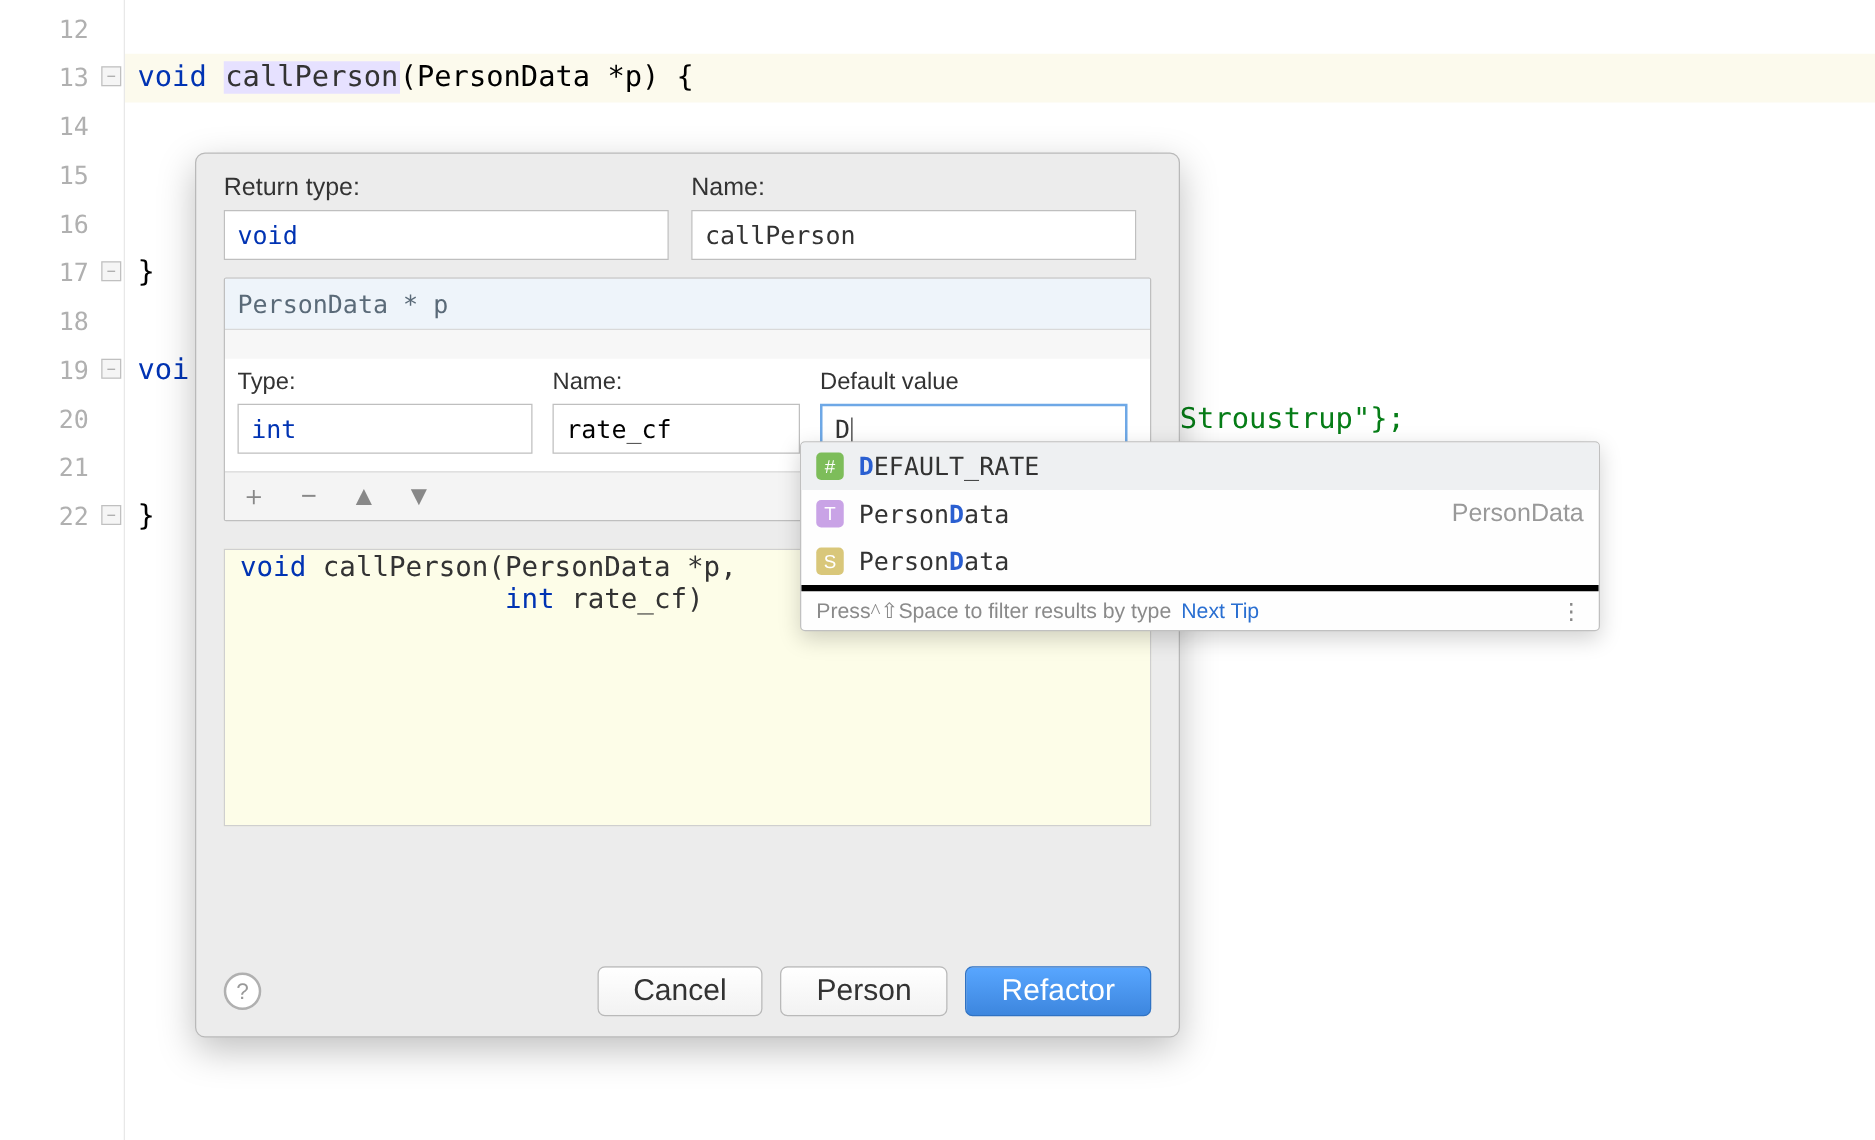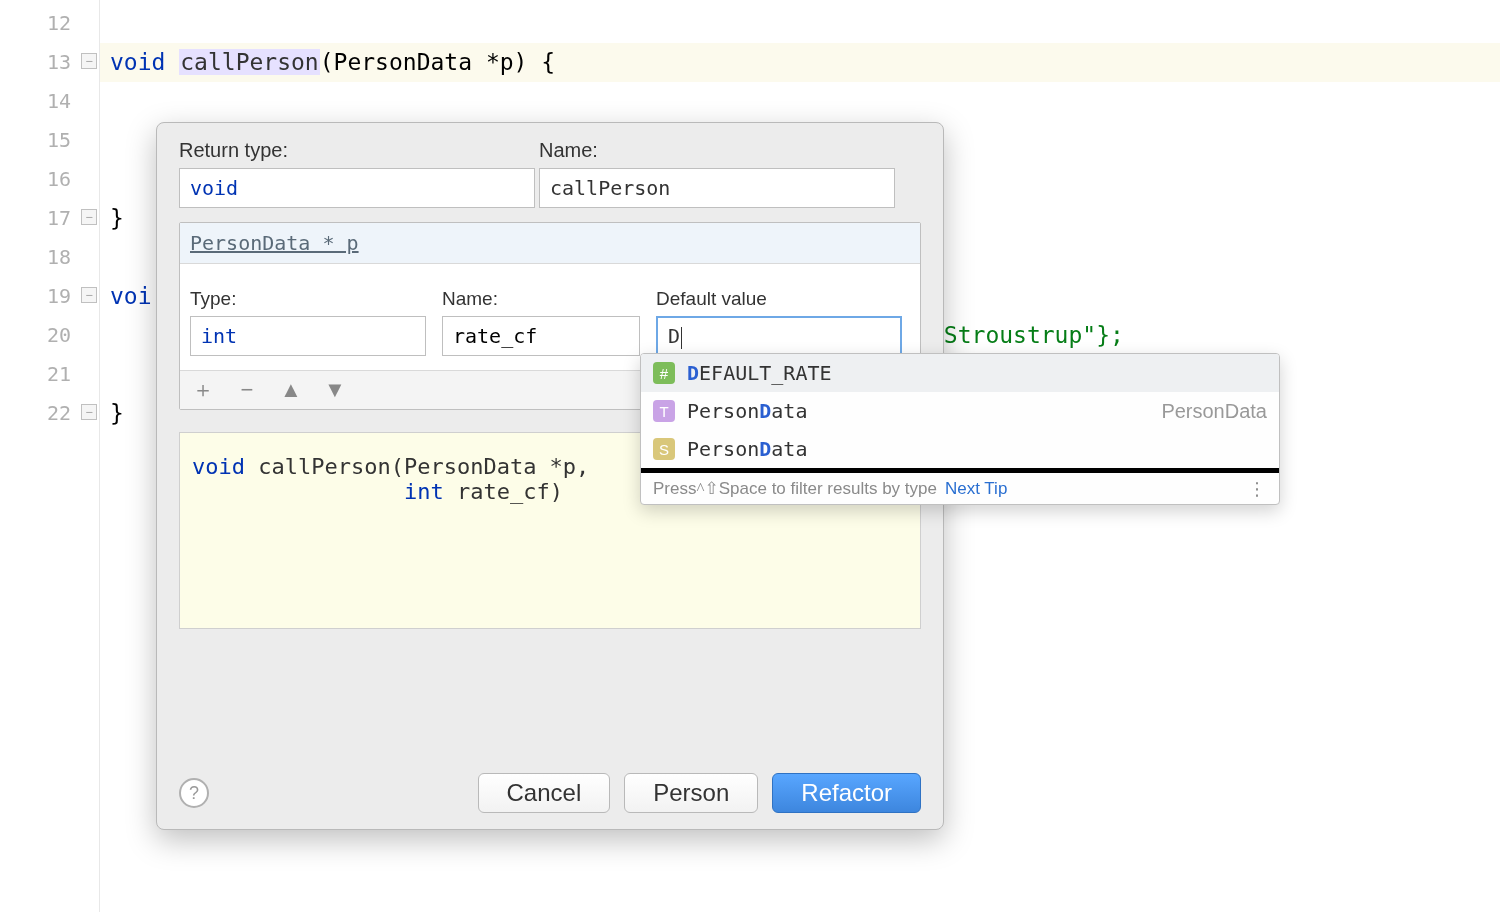--- a/index.html
+++ b/index.html
@@ -86,21 +86,21 @@
   .tl.min   { background: #c0c0c0; border: 1px solid #aaa; }
   .tl.max   { background: #28c940; border: 1px solid #1dad2b; }
   .title {
     flex: 1;
     text-align: center;
     font-size: 20px;
     color: #4a4a4a;
     margin-left: -48px;
   }
   .body { padding: 16px 22px 0 22px; }
-  .row { display: flex; gap: 4px; }
+  .row { display: flex; gap: 18px; }
   .col { display: flex; flex-direction: column; }
   .lbl { font-size: 20px; color: #333; margin-bottom: 6px; }
   .field {
     height: 40px;
     background: #fff;
     border: 1px solid #bfbfbf;
     padding: 6px 10px;
     font-family: "Menlo", monospace;
     font-size: 20px;
     color: #0033b3;
@@ -115,27 +115,27 @@
     background: #f7f7f7;
     border-radius: 2px;
   }
   .param-head {
     background: #eef4fa;
     padding: 8px 10px;
     font-family: "Menlo", monospace;
     font-size: 20px;
     color: #5a6a78;
     border-bottom: 1px solid #d9d9d9;
-    text-decoration: underline;
   }
   .param-row {
     display: flex;
     gap: 16px;
-    padding: 20px 10px 14px 10px;
+    padding: 4px 10px 14px 10px;
     background: #fff;
+    margin-top: 23px;
   }
   .param-col .lbl { margin-top: 4px; font-size: 19px; }
   .param-col { display: flex; flex-direction: column; }
   .pc-type { width: 236px; }
   .pc-name { width: 198px; }
   .pc-def  { width: 246px; }
   .param-field {
     height: 40px;
     background: #fff;
     border: 1px solid #bfbfbf;
@@ -176,24 +176,24 @@
   .sig-section { margin-top: 22px; }
   .sig-head {
     display: flex; align-items: center;
     color: #444; font-size: 20px;
   }
   .sig-line {
     flex: 1; height: 1px; background: #cfcfcf; margin-left: 10px;
   }
   .sig-box {
     margin-top: 8px;
-    height: 197px;
+    height: 222px;
     background: #fdfde8;
     border: 1px solid #cfcfcf;
-    padding: 21px 12px;
+    padding: 2px 12px;
     font-family: "Menlo", monospace;
     font-size: 22px;
     white-space: pre;
     color: #333;
   }
   .sig-box .kw { color: #0033b3; }
 
   .footer {
     position: absolute;
     bottom: 16px;

